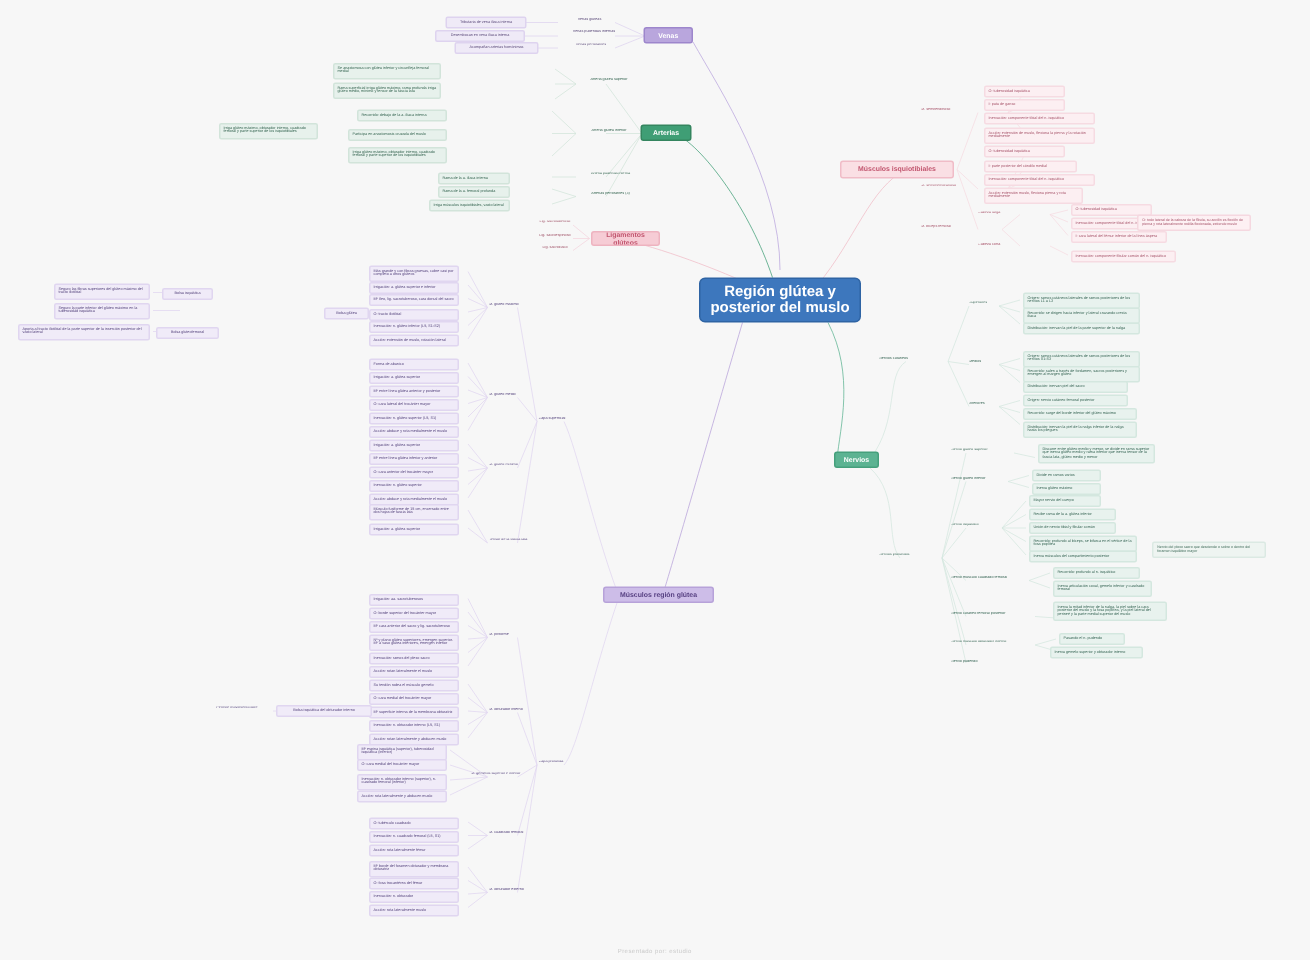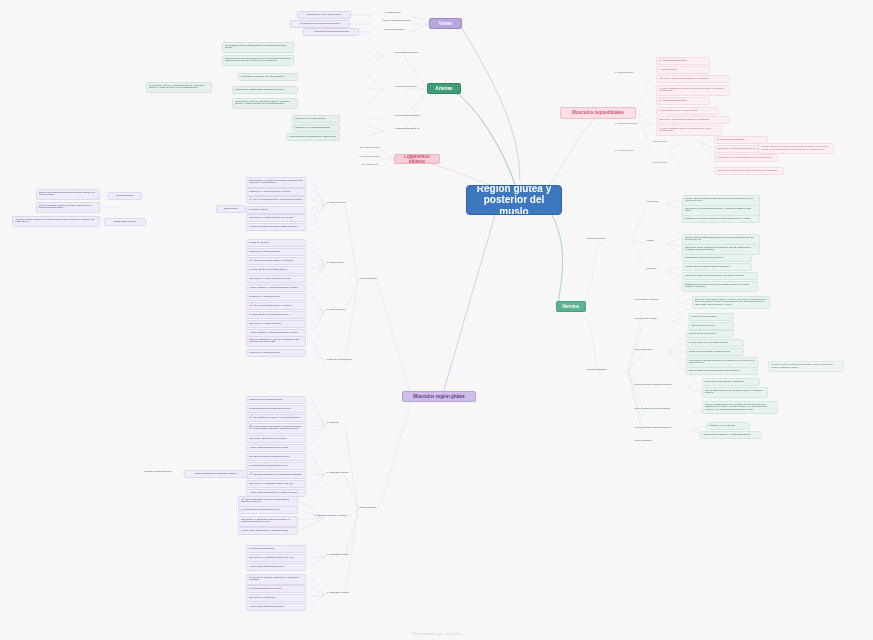--- a/index.html
+++ b/index.html
@@ -95,21 +95,21 @@
       <path d="M325 425 L312 399 M325 425 L312 408 M325 425 L312 417 M325 425 L312 426 M325 425 L312 435 M325 425 L312 444" stroke="#e0d6f0"></path>
       <path d="M325 475 L312 456 M325 475 L312 465 M325 475 L312 474 M325 475 L312 483 M325 475 L312 492" stroke="#e0d6f0"></path>
       <path d="M325 518 L300 500 M325 518 L300 510 M325 518 L300 520 M325 518 L300 530" stroke="#e0d6f0"></path>
       <path d="M325 557 L312 548 M325 557 L312 557 M325 557 L312 566" stroke="#e0d6f0"></path>
       <path d="M325 595 L312 578 M325 595 L312 587 M325 595 L312 596 M325 595 L312 605" stroke="#e0d6f0"></path>
       <path d="M205 474 L182 474" stroke="#e0d6f0"></path>
       <path d="M102 195 L120 195 M102 207 L120 207 M102 221 L120 221" stroke="#e0d6f0"></path>
     </g>
   </svg>
 
-  <div class="node central" style="left:466px;top:185px;width:96px;height:30px;">Región glútea y posterior del muslo</div>
+  <div class="node central" style="left:466px;top:185px;width:108px;height:30px;">Región glútea y posterior del muslo</div>
 
   <div class="node main m-venas" style="left:429px;top:18px;width:33px;height:11px;">Venas</div>
   <div class="node plain v ctr" style="left:372px;top:12px;width:42px;">Venas glúteas</div>
   <div class="node plain v ctr" style="left:372px;top:20px;width:48px;">Venas pudendas internas</div>
   <div class="node plain v ctr" style="left:372px;top:29px;width:44px;">Venas perforantes</div>
   <div class="node lf v ctr" style="left:297px;top:11px;width:54px;">Tributaria de vena iliaca interna</div>
   <div class="node lf v ctr" style="left:290px;top:20px;width:60px;">Desembocan en vena iliaca interna</div>
   <div class="node lf v ctr" style="left:303px;top:28px;width:56px;">Acompañan arterias homónimas</div>
 
   <div class="node main m-arterias" style="left:427px;top:83px;width:34px;height:11px;">Arterias</div>

